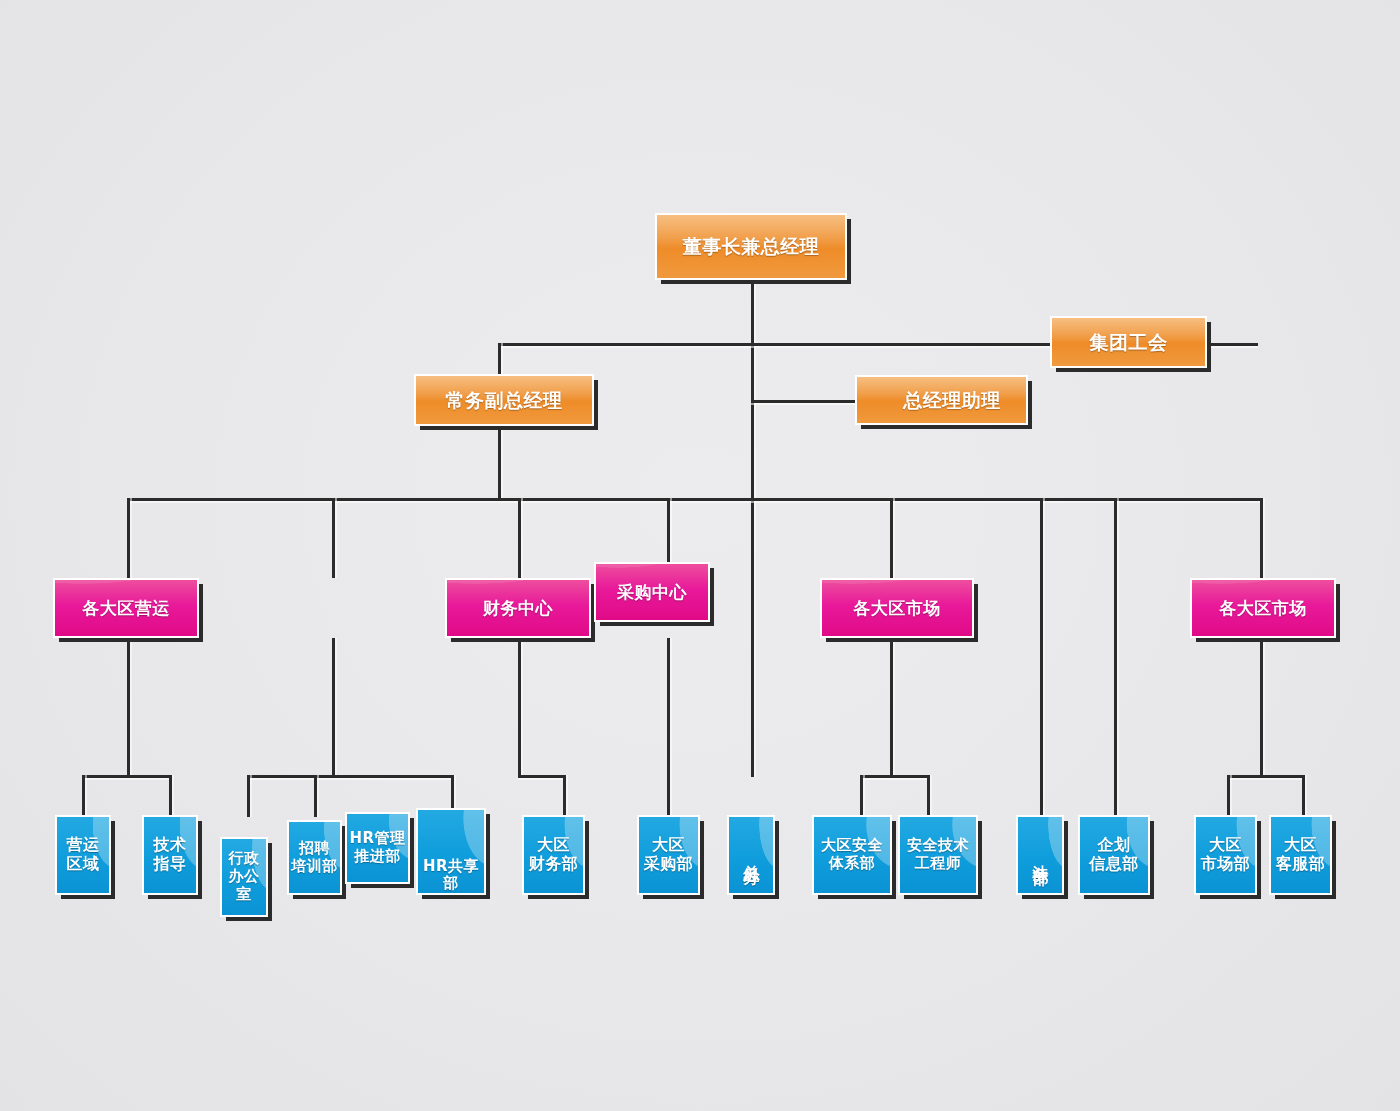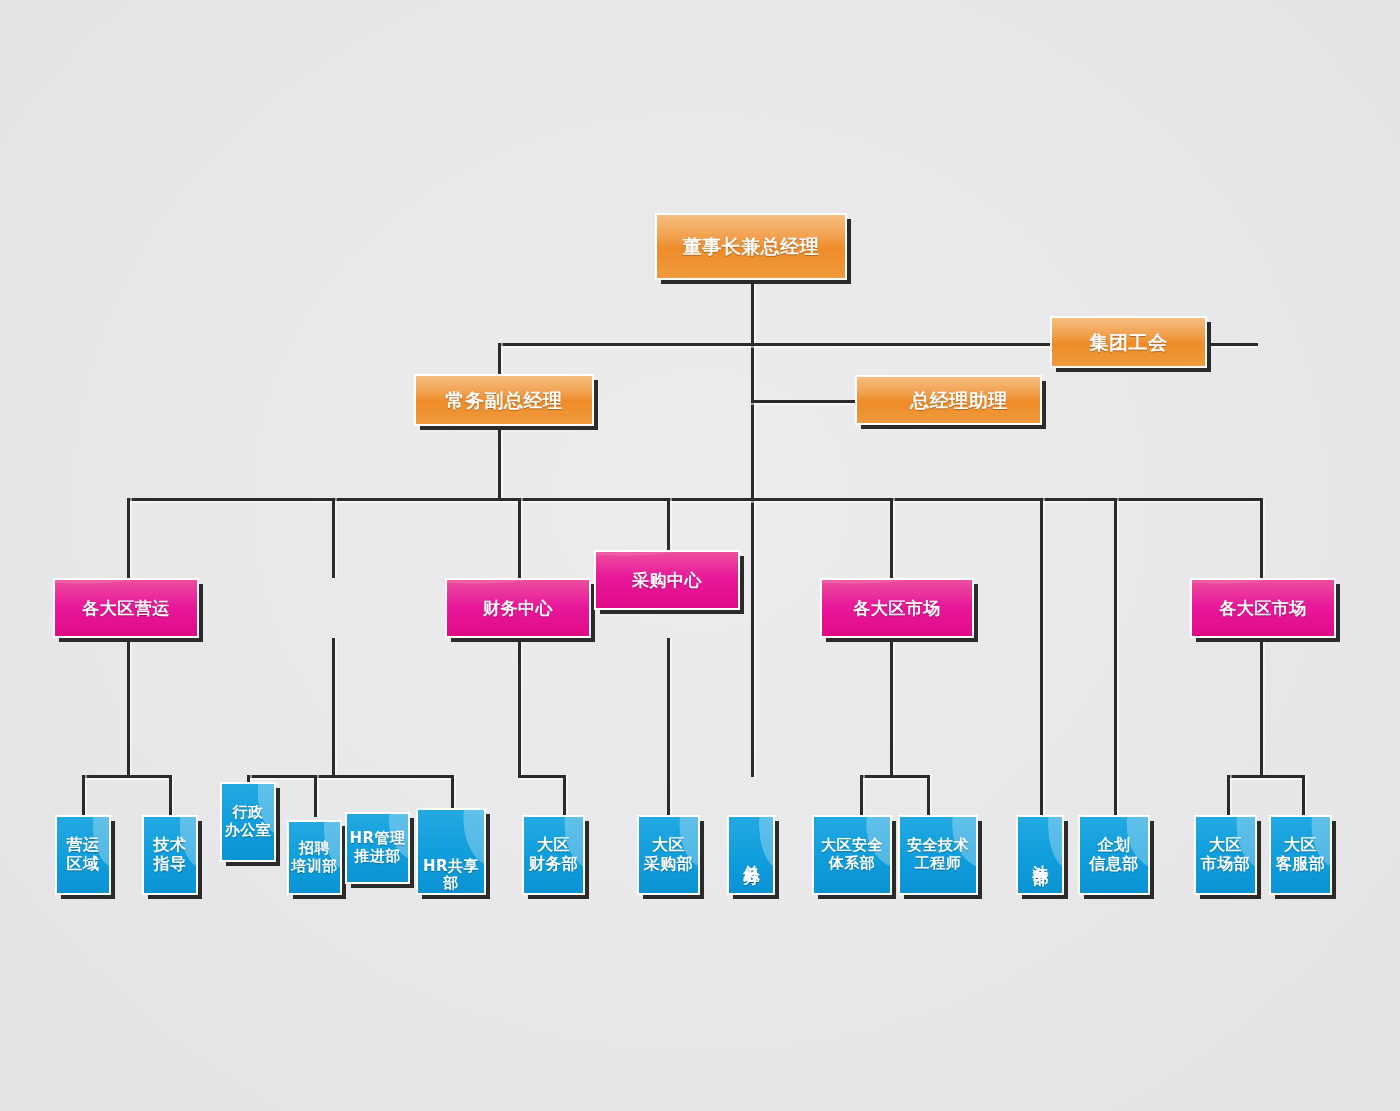--- a/index.html
+++ b/index.html
@@ -133,50 +133,50 @@
   <div class="node orange" style="left:655px;top:213px;width:192px;height:67px;">
     <span class="lbl">董事长兼总经理</span>
   </div>
 
   <div class="node orange" style="left:1050px;top:316px;width:157px;height:52px;">
     <span class="lbl">集团工会</span>
   </div>
   <div class="node orange" style="left:414px;top:374px;width:180px;height:52px;">
     <span class="lbl">常务副总经理</span>
   </div>
-  <div class="node orange" style="left:855px;top:375px;width:187px;height:50px;padding-left:21px;">
+  <div class="node orange" style="left:855px;top:375px;width:173px;height:50px;padding-left:21px;">
     <span class="lbl">总经理助理</span>
   </div>
 
   <div class="node pink" style="left:53px;top:578px;width:146px;height:60px;">
     <span class="lbl">各大区营运</span>
   </div>
   <div class="node pink" style="left:445px;top:578px;width:146px;height:60px;">
     <span class="lbl">财务中心</span>
   </div>
-  <div class="node pink" style="left:594px;top:550px;width:146px;height:60px;">
+  <div class="node pink" style="left:594px;top:562px;width:116px;height:60px;">
     <span class="lbl">采购中心</span>
   </div>
   <div class="node pink" style="left:820px;top:578px;width:154px;height:60px;">
     <span class="lbl">各大区市场</span>
   </div>
   <div class="node pink" style="left:1190px;top:578px;width:146px;height:60px;">
     <span class="lbl">各大区市场</span>
   </div>
 
   <div class="node blue" style="left:55px;top:815px;width:56px;height:80px;">
     <span class="lbl">营运
 区域</span>
   </div>
   <div class="node blue" style="left:142px;top:815px;width:56px;height:80px;">
     <span class="lbl">技术
 指导</span>
   </div>
 
-  <div class="node blue" style="left:220px;top:782px;width:56px;height:80px;font-size:15px;">
+  <div class="node blue" style="left:220px;top:837px;width:48px;height:80px;font-size:15px;">
     <span class="lbl">行政
 办公室</span>
   </div>
   <div class="node blue" style="left:287px;top:820px;width:55px;height:75px;font-size:15px;">
     <span class="lbl">招聘
 培训部</span>
   </div>
   <div class="node blue" style="left:345px;top:812px;width:65px;height:72px;font-size:15px;">
     <span class="lbl">HR管理
 推进部</span>

